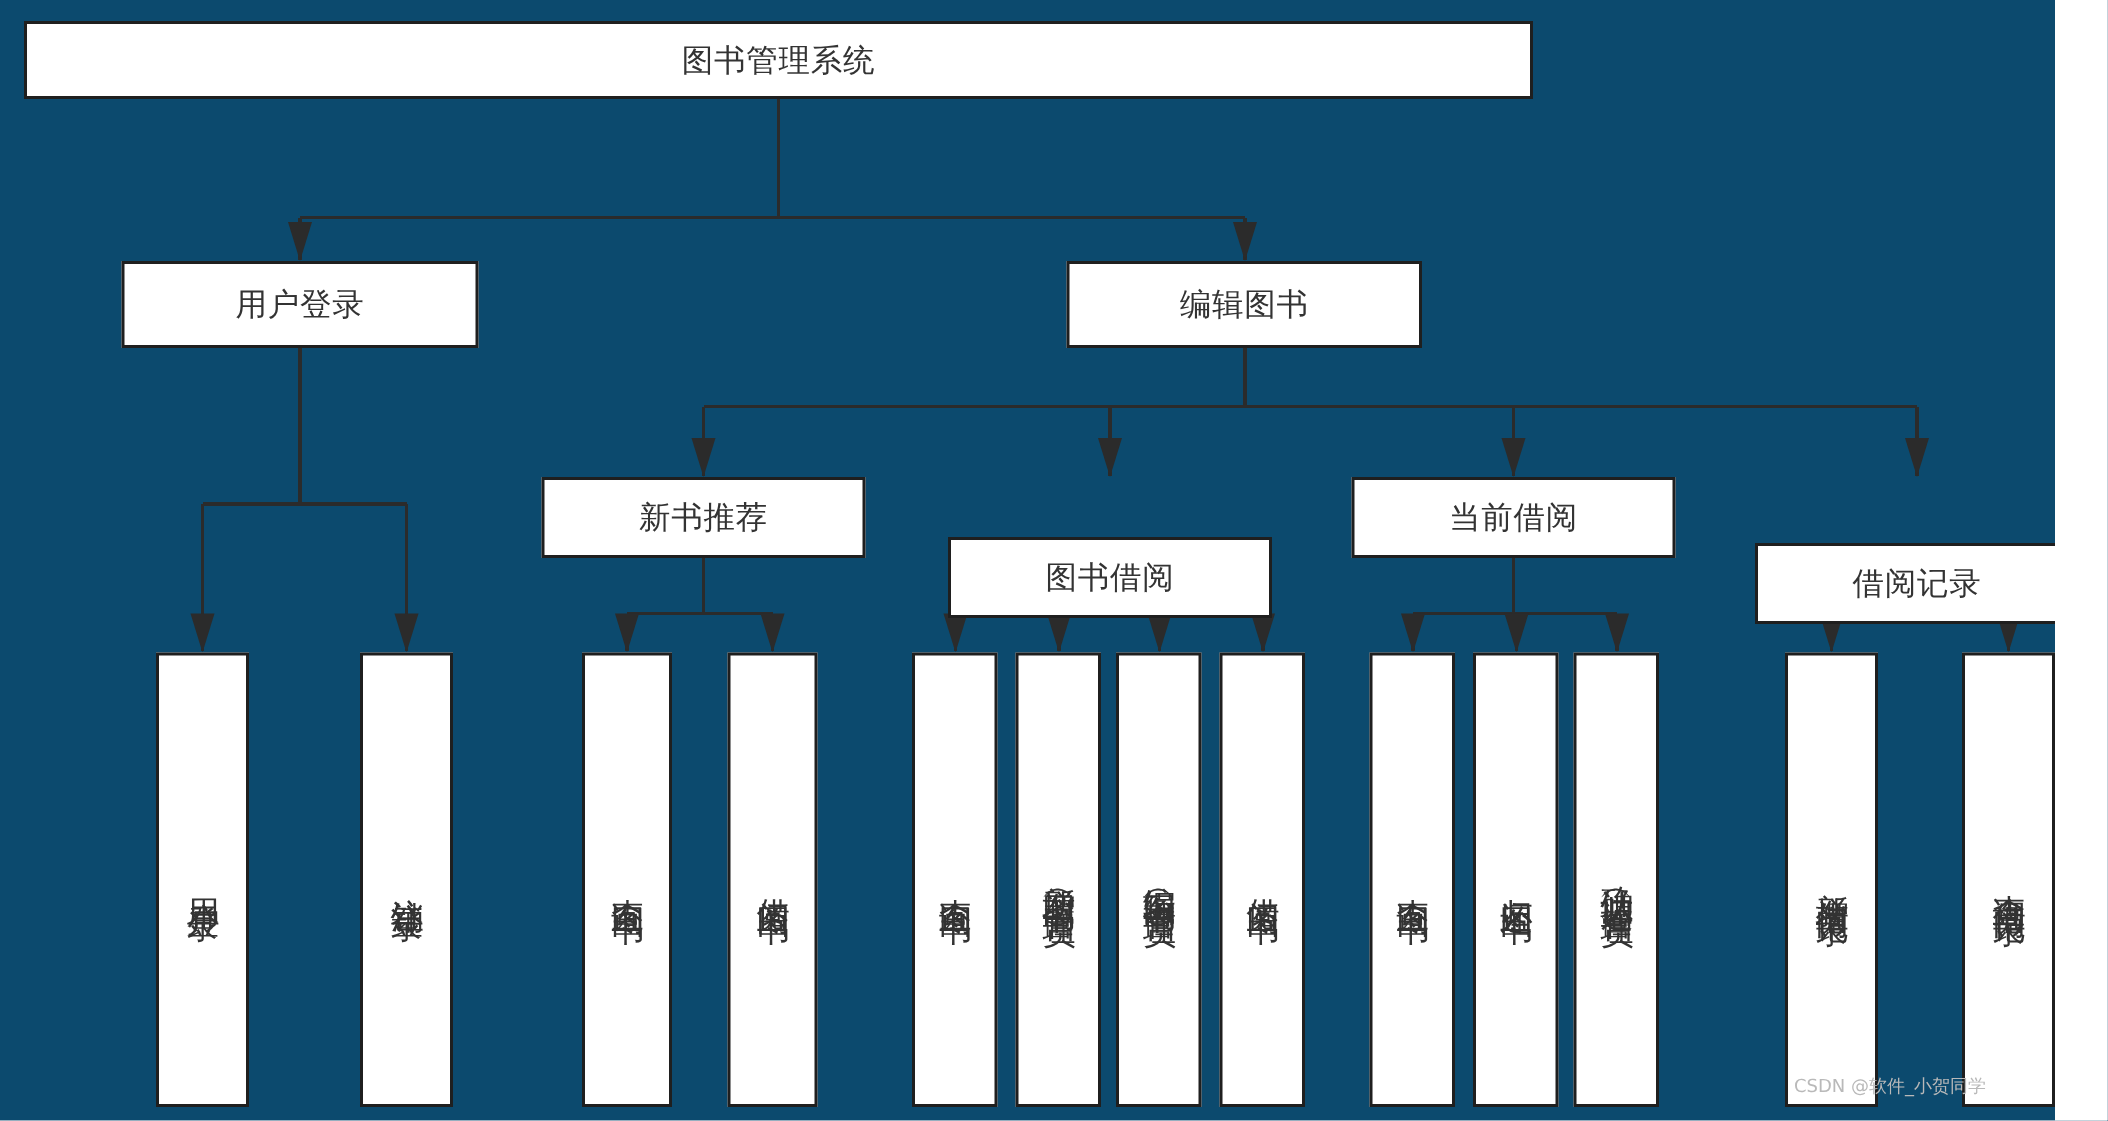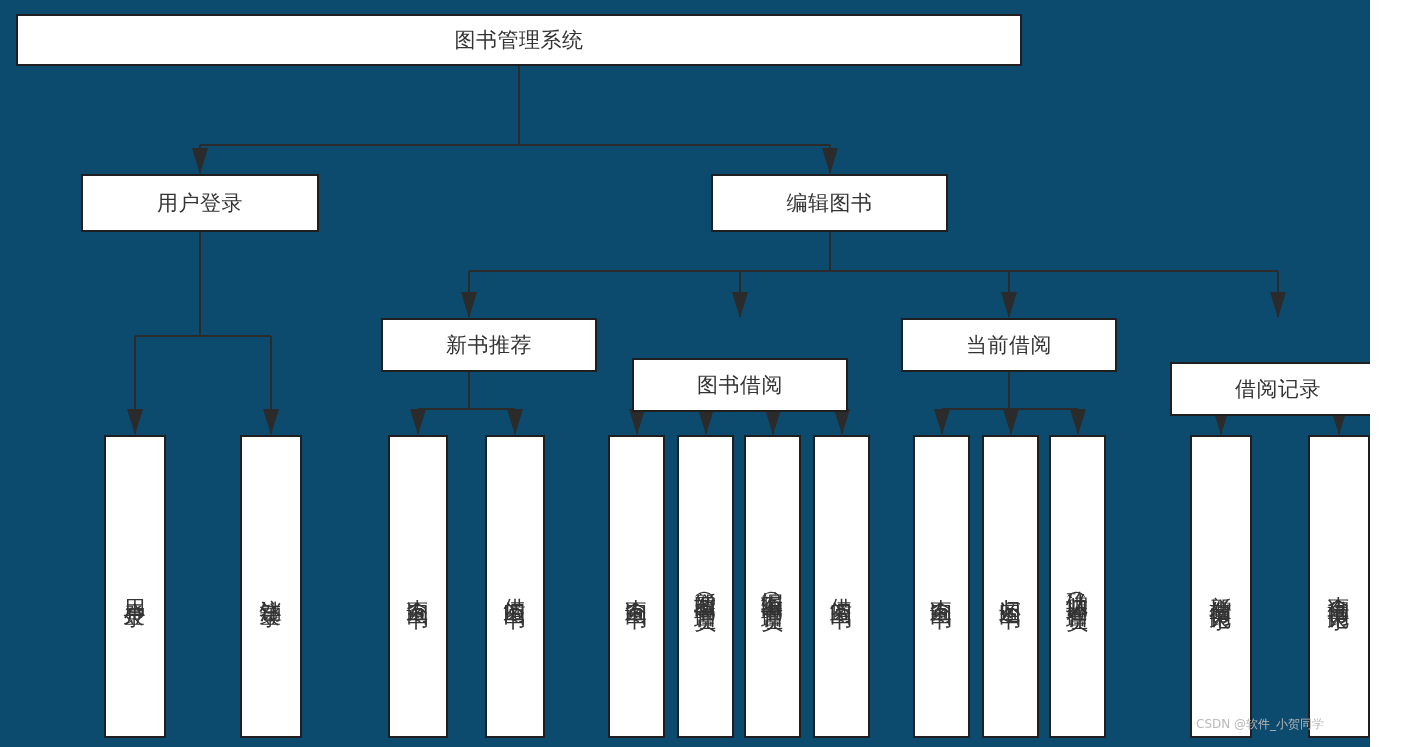--- a/index.html
+++ b/index.html
@@ -126,21 +126,21 @@
   <div id="nodes">
       <div class="node-box horizontal" style="left: 16px; top: 14px; width: 1006px; height: 52px; background: rgb(255, 255, 255); border-color: rgb(31, 31, 31);">
         <span class="node-label" style="color: rgb(51, 51, 51);">图书管理系统</span>
       </div>
       <div class="node-box horizontal" style="left: 81px; top: 174px; width: 238px; height: 58px; background: rgb(255, 255, 255); border-color: rgb(31, 31, 31);">
         <span class="node-label" style="color: rgb(51, 51, 51);">用户登录</span>
       </div>
       <div class="node-box horizontal" style="left: 711px; top: 174px; width: 237px; height: 58px; background: rgb(255, 255, 255); border-color: rgb(31, 31, 31);">
         <span class="node-label" style="color: rgb(51, 51, 51);">编辑图书</span>
       </div>
-      <div class="node-box horizontal" style="left: 361px; top: 318px; width: 216px; height: 54px; background: rgb(255, 255, 255); border-color: rgb(31, 31, 31); margin-left: 20px;">
+      <div class="node-box horizontal" style="left: 361px; top: 318px; width: 216px; height: 54px; background: rgb(255, 255, 255); border-color: rgb(31, 31, 31);">
         <span class="node-label" style="color: rgb(51, 51, 51);">新书推荐</span>
       </div>
       <div class="node-box horizontal" style="left: 632px; top: 318px; width: 216px; height: 54px; background: rgb(255, 255, 255); border-color: rgb(31, 31, 31); margin-top: 40px;">
         <span class="node-label" style="color: rgb(51, 51, 51);">图书借阅</span>
       </div>
       <div class="node-box horizontal" style="left: 901px; top: 318px; width: 216px; height: 54px; background: rgb(255, 255, 255); border-color: rgb(31, 31, 31);">
         <span class="node-label" style="color: rgb(51, 51, 51);">当前借阅</span>
       </div>
       <div class="node-box horizontal" style="left: 1170px; top: 318px; width: 216px; height: 54px; background: rgb(255, 255, 255); border-color: rgb(31, 31, 31); margin-top: 44px;">
         <span class="node-label" style="color: rgb(51, 51, 51);">借阅记录</span>

